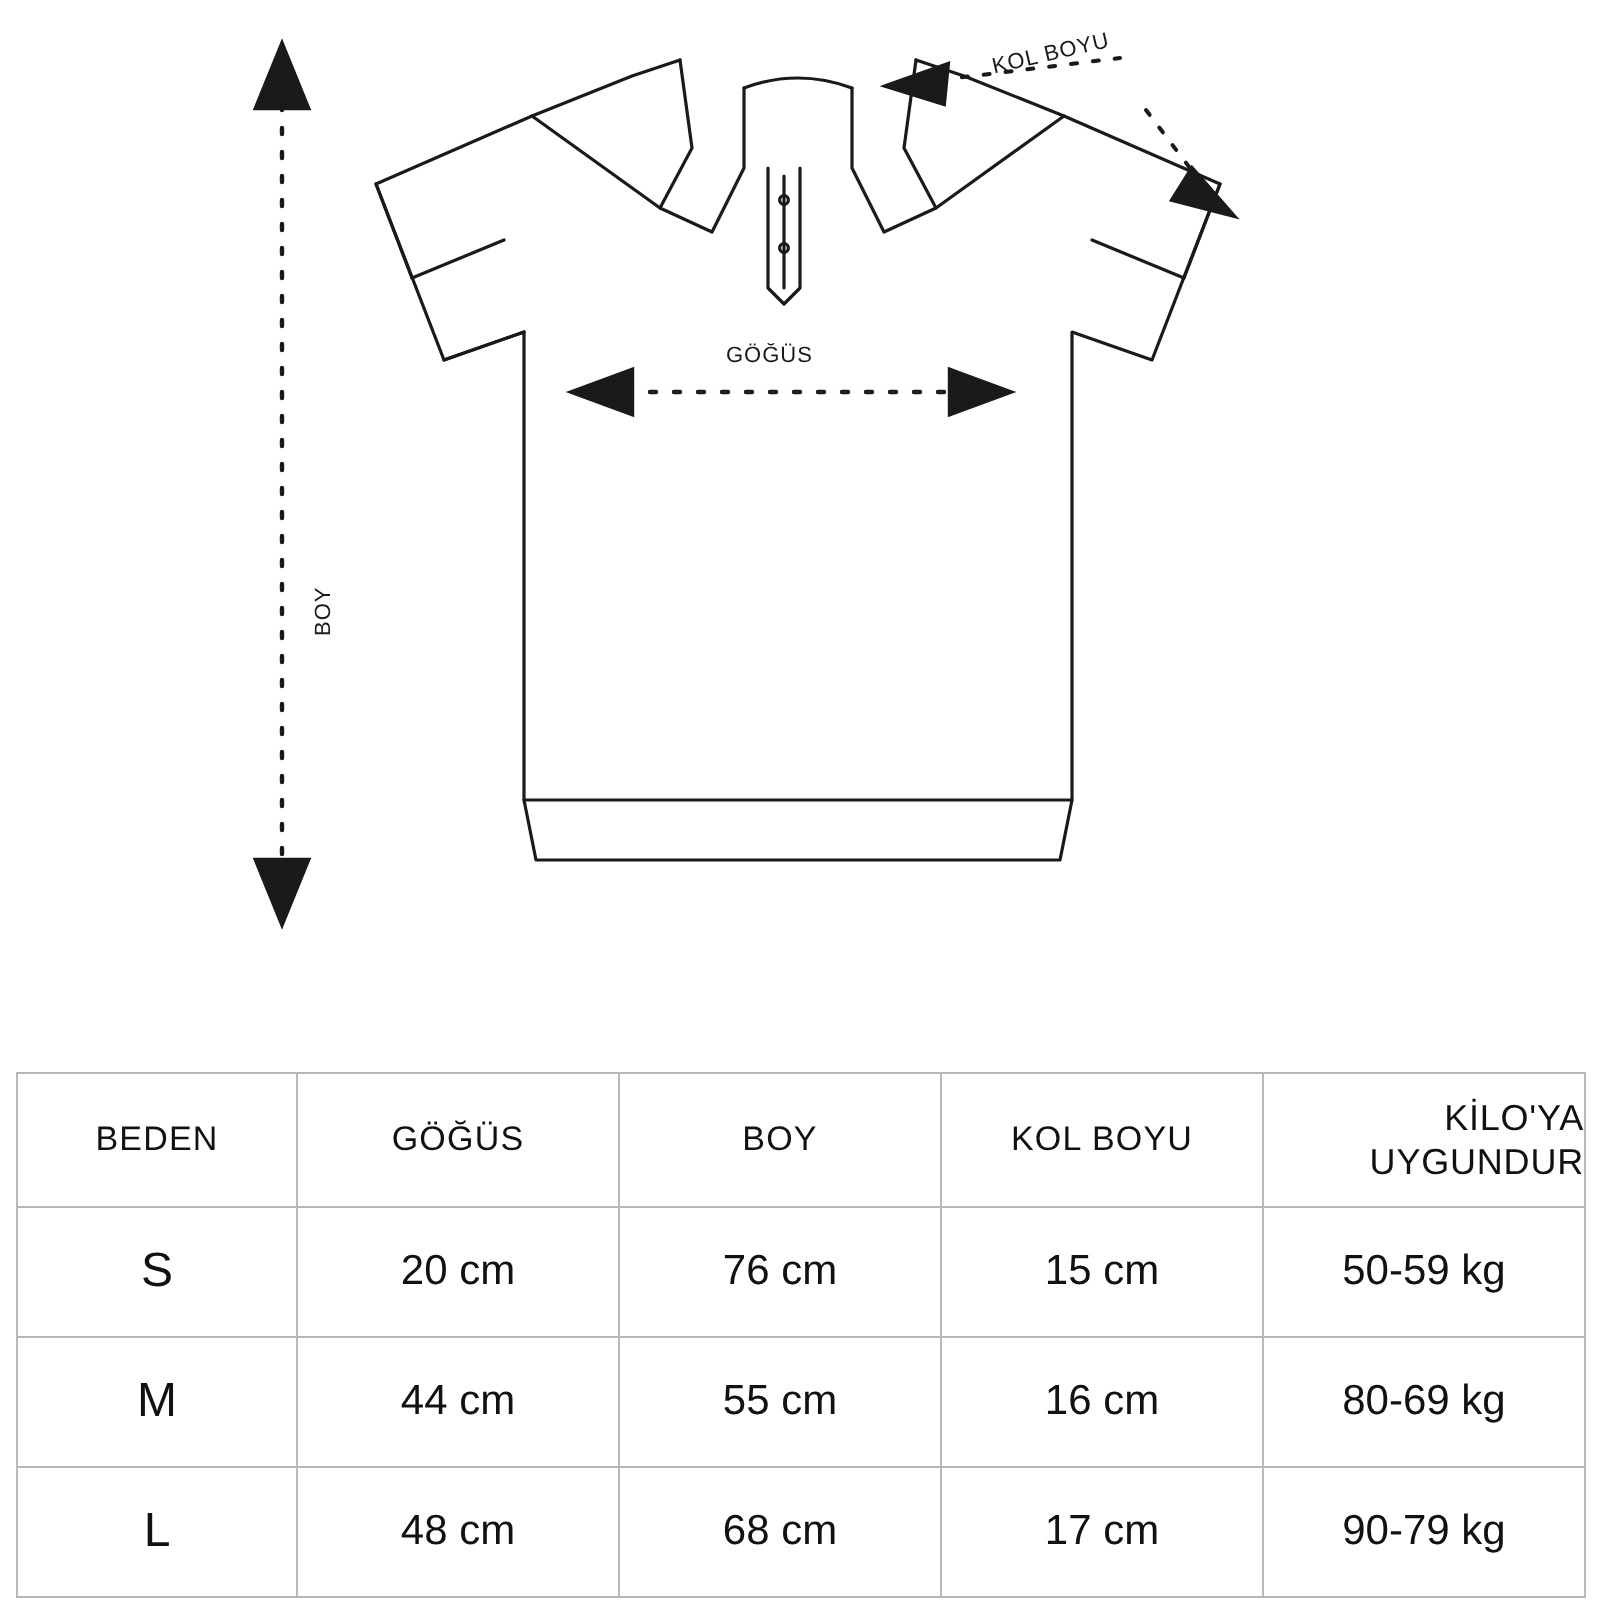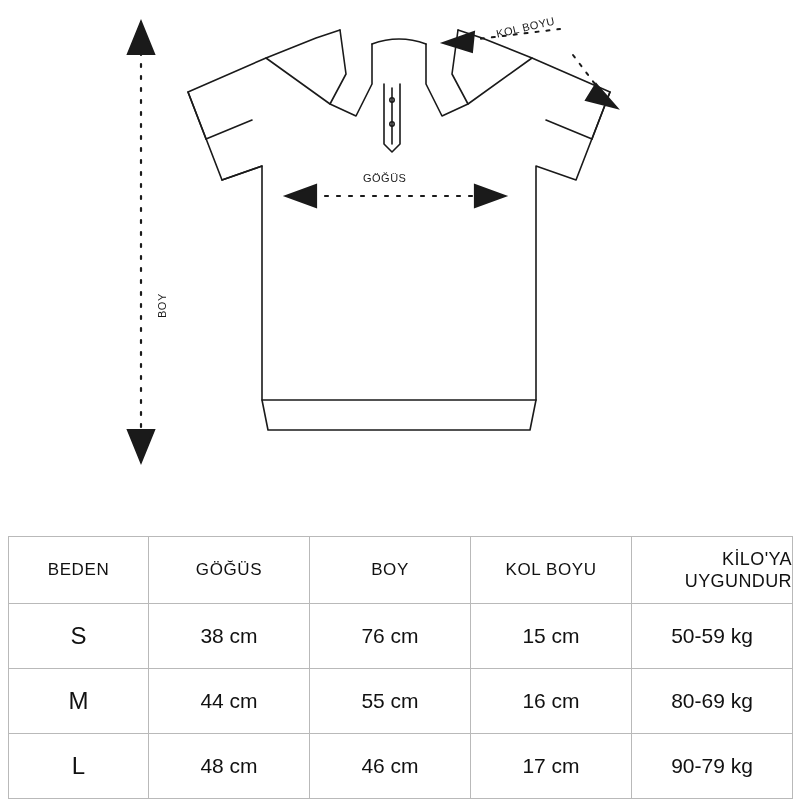--- a/index.html
+++ b/index.html
@@ -177,36 +177,36 @@
           <th>KOL BOYU</th>
           <th class="two-line">
             <div>KİLO'YA</div>
             <div>UYGUNDUR</div>
           </th>
         </tr>
       </thead>
       <tbody>
         <tr>
           <td class="beden-cell">S</td>
-          <td>38 cm</td>
+          <td>20 cm</td>
           <td>76 cm</td>
           <td>15  cm</td>
           <td>50-59 kg</td>
         </tr>
         <tr>
           <td class="beden-cell">M</td>
           <td>44 cm</td>
           <td>55 cm</td>
           <td>16 cm</td>
           <td>80-69 kg</td>
         </tr>
         <tr>
           <td class="beden-cell">L</td>
           <td>48 cm</td>
-          <td>46 cm</td>
+          <td>68 cm</td>
           <td>17 cm</td>
           <td>90-79 kg</td>
         </tr>
       </tbody>
     </table>
   </div>
 
 </div>
 
 </body></html>

